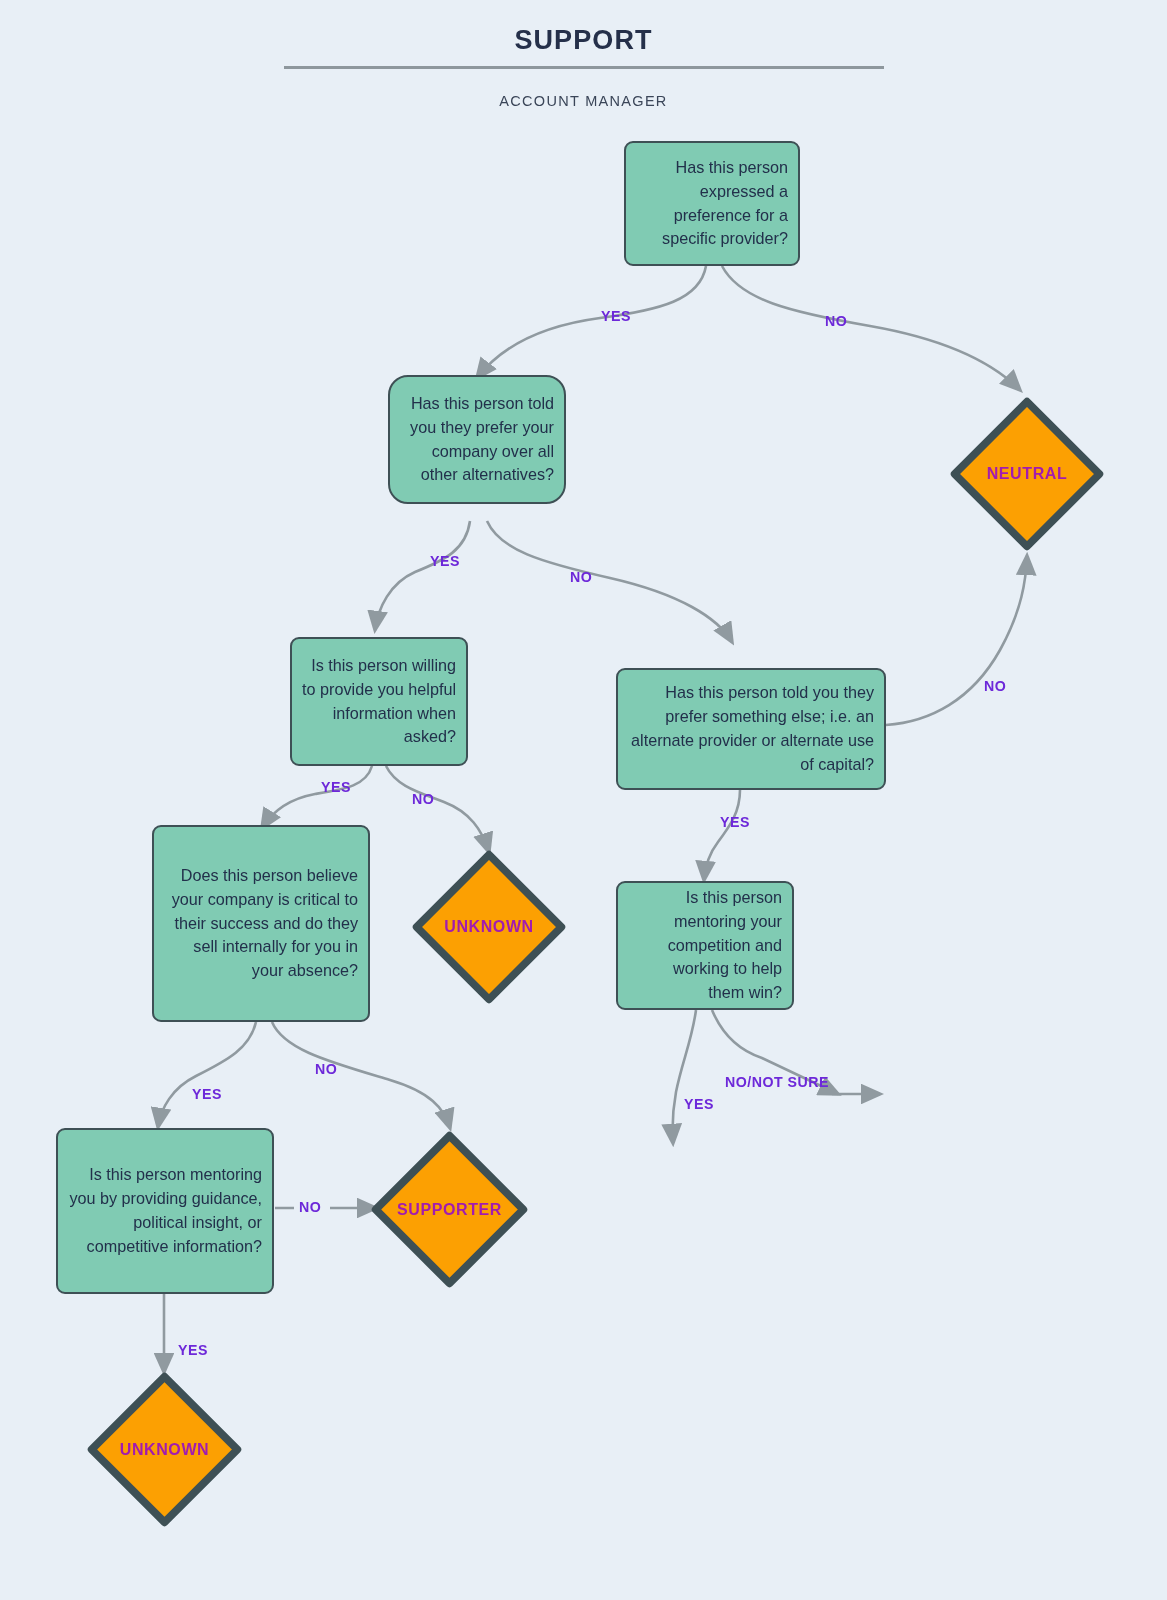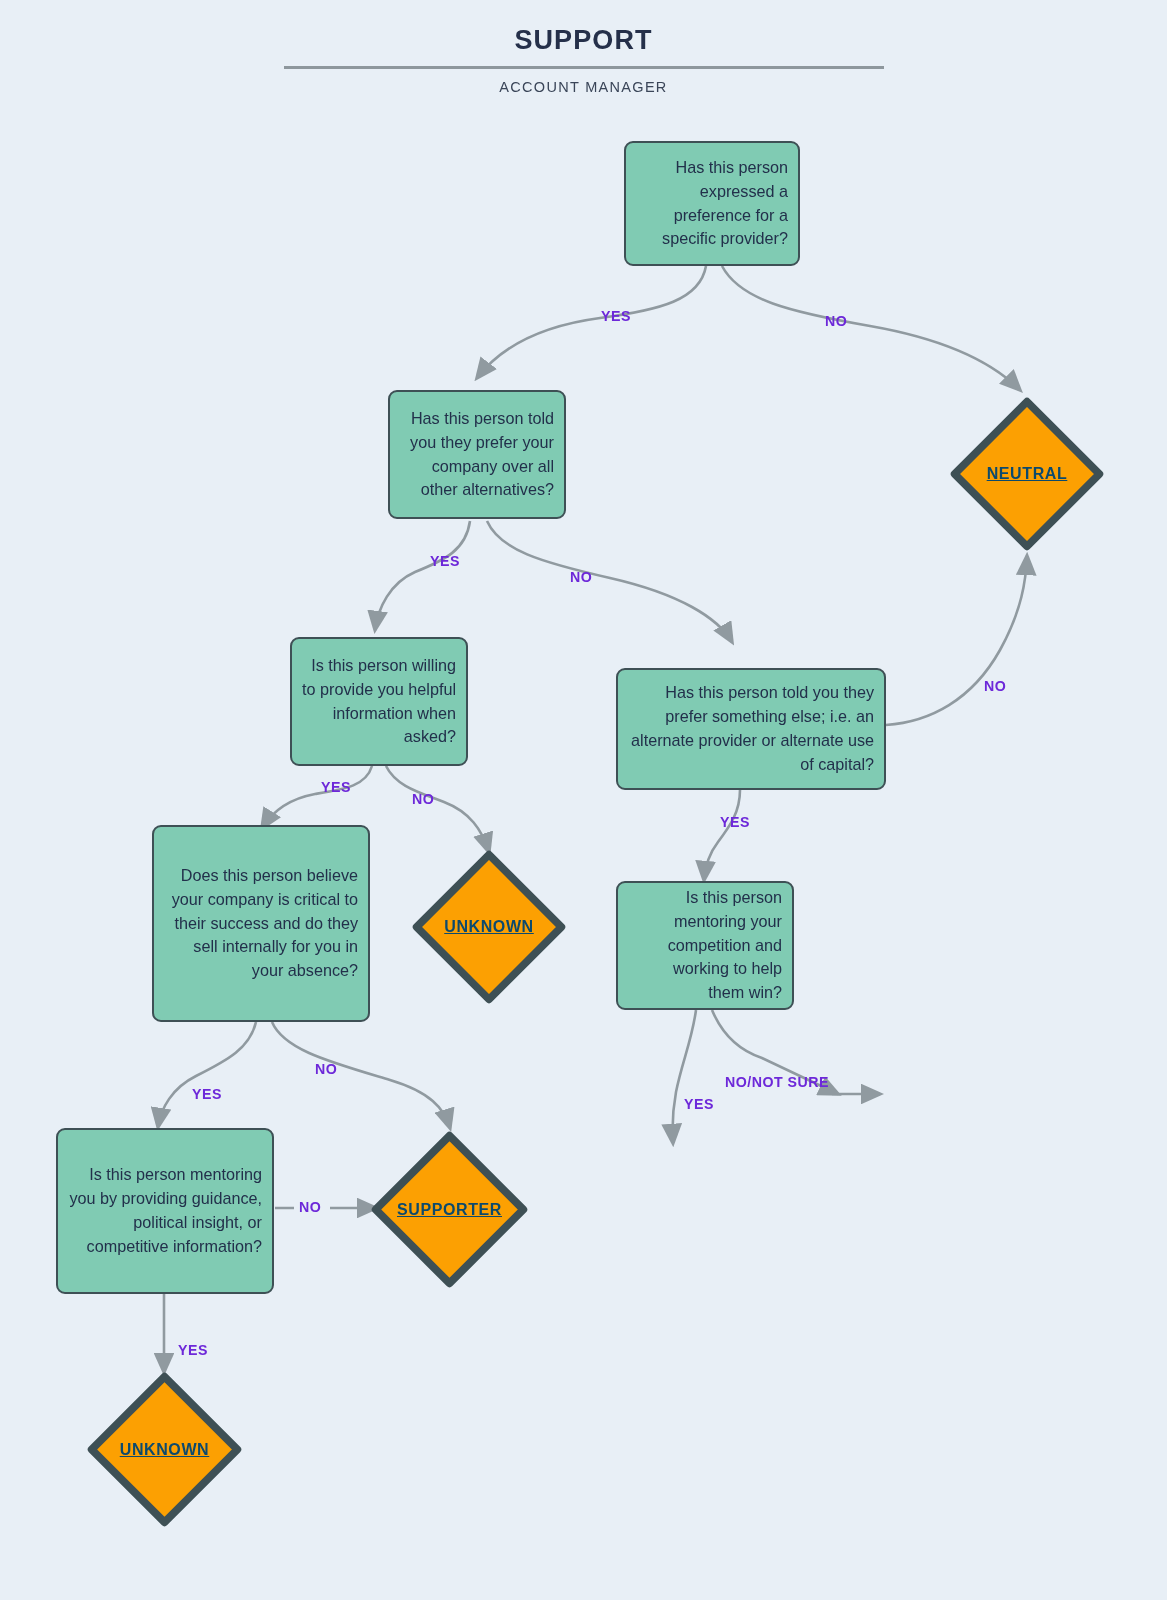--- a/index.html
+++ b/index.html
@@ -35,21 +35,21 @@
     color: #25304a;
     line-height: 1.1;
   }
   .header-rule {
     width: 600px;
     height: 3px;
     background: #8e979d;
     margin: 10px auto 0 auto;
   }
   .header-sub {
-    margin-top: 10px;
+    margin-top: 24px;
     font-size: 14.5px;
     letter-spacing: 1.3px;
     color: #3a4558;
   }
 
   
   #edges {
     position: absolute;
     top: 0;
     left: 0;
@@ -74,25 +74,24 @@
   .node-question {
     background: #80cbb3;
     border: 2.6px solid #3e5055;
     border-radius: 9px;
     color: #22304b;
     font-size: 16.2px;
     line-height: 1.48;
     padding: 8px 10px;
   }
   .node-terminal {
-    color: #0c4a6e;
+    color: #a21caf;
     font-size: 16px;
     font-weight: bold;
     letter-spacing: 0.6px;
-    text-decoration: underline;
   }
   .diamond-shape {
     position: absolute;
     top: 0; left: 0;
     width: 100%;
     height: 100%;
   }
   .diamond-shape polygon {
     fill: #fca002;
     stroke: #3e5055;
@@ -160,21 +159,21 @@
 
     <path class="edge-path" marker-end="url(#arrowhead)" d="M 164,1294 L 164,1372"></path>
 
     <path class="edge-path" marker-end="url(#arrowhead)" d="M 275,1208 L 294,1208 M 330,1208 L 376,1208"></path>
   </svg>
 
   <div class="node node-question" style="left:624px; top:141px; width:176px; height:125px;">
     <span>Has this person expressed a preference for a specific provider?</span>
   </div>
 
-  <div class="node node-question" style="left:388px; top:390px; width:178px; height:129px;">
+  <div class="node node-question" style="left:388px; top:375px; width:178px; height:129px;border-radius:20px;">
     <span>Has this person told you they prefer your company over all other alternatives?</span>
   </div>
 
   <div class="node node-question" style="left:290px; top:637px; width:178px; height:129px;">
     <span>Is this person willing to provide you helpful information when asked?</span>
   </div>
 
   <div class="node node-question" style="left:616px; top:668px; width:270px; height:122px;">
     <span>Has this person told you they prefer something else; i.e. an alternate provider or alternate use of capital?</span>
   </div>

